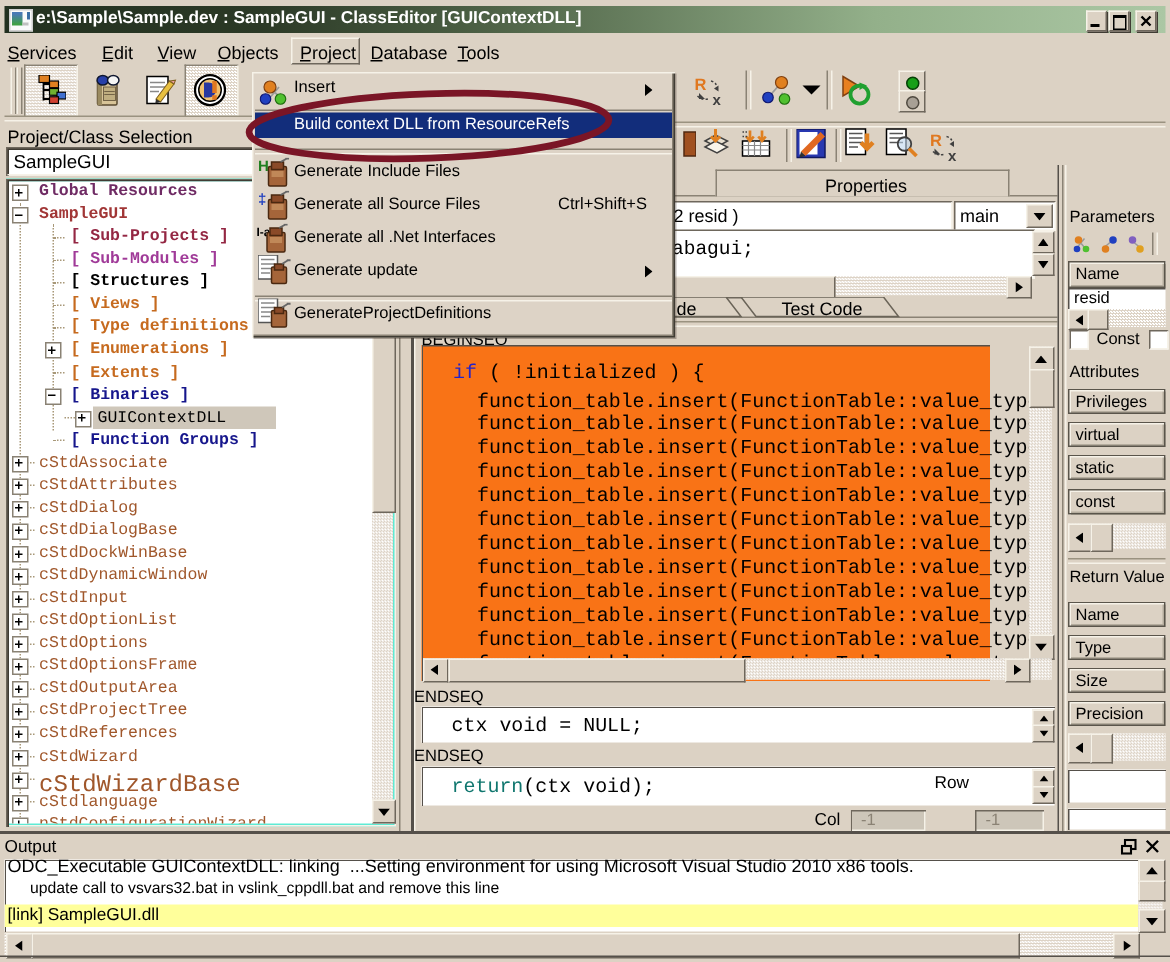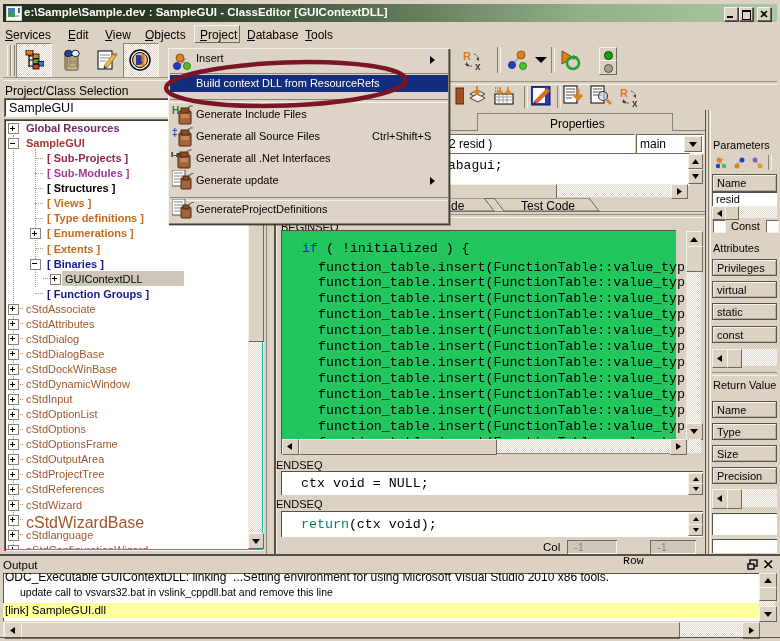--- a/index.html
+++ b/index.html
@@ -123,21 +123,21 @@
     <div class="ab" style="left:4px;top:3px;width:7px;height:7px;border-radius:50%;background:#a8a095;border:1px solid #504a40;"></div>
   </div>
 
 <div class="ab" style="left:3px;top:77px;width:261px;height:2px;border-top:1px solid #9a9280;border-bottom:1px solid #f6f2e8;"></div>
 <div class="ab" style="left:264px;top:81px;width:513px;height:2px;border-top:1px solid #9a9280;border-bottom:1px solid #f6f2e8;"></div>
 
 <div class="ab" style="left:5px;top:84px;font-size:12px;">Project/Class Selection</div>
 <div class="ab sunk2" style="left:4px;top:98px;width:260px;height:19px;"></div>
 <div class="ab" style="left:9px;top:101px;font-size:12.5px;">SampleGUI</div>
 
-<div class="ab" style="left:4px;top:119px;width:260px;height:432px;box-shadow:inset 1px 1px 0 #6e675c, inset 2px 2px 0 #403c34, inset -1px -1px 0 #f6f2e8;background:#14b8a6;">
+<div class="ab" style="left:4px;top:119px;width:260px;height:432px;box-shadow:inset 1px 1px 0 #6e675c, inset 2px 2px 0 #403c34, inset -1px -1px 0 #f6f2e8;background:#5eead4;font-family:Liberation Mono, monospace;">
   <div id="tree" class="ab" style="left:2px;top:2px;width:242px;height:428px;overflow:hidden;background:#fff;">
       <div class="ab" style="left:6.5px;top:14px;width:1px;height:412px;border-left:1px dotted #a89878;"></div>
       <div class="ab" style="left:28.5px;top:28px;width:1px;height:138px;border-left:1px dotted #a89878;"></div>
       <div class="ab" style="left:2px;top:2.0px;width:9px;height:9px;background:#fff;border:1px solid #8a8274;">
         <div class="ab" style="left:1px;top:3.5px;width:5px;height:1px;background:#000;"></div>
         <div class="ab" style="left:3px;top:1.5px;width:1px;height:5px;background:#000;"></div>
       </div>
       <div class="ab" style="left:20px;top:1.0px;font-size:11px;white-space:pre;color:#6f2b64;font-weight:bold;">Global Resources</div>
       <div class="ab" style="left:2px;top:17.1px;width:9px;height:9px;background:#fff;border:1px solid #8a8274;">
         <div class="ab" style="left:1px;top:3.5px;width:5px;height:1px;background:#000;"></div>
@@ -373,21 +373,21 @@
 <div class="ab" style="left:279px;top:211px;width:426px;height:1px;background:#8a8274;"></div>
 <svg class="ab" style="left:440px;top:198px;" width="170" height="14">
   <path d="M0 0 L44 0 L54 13 L0 13 Z" fill="#dcd2c4" stroke="#6a6458"></path>
   <path d="M64 13 L54 0 L149 0 L159 13 Z" fill="#dcd2c4" stroke="#6a6458"></path>
 </svg>
 <div class="ab" style="left:451px;top:199px;">de</div>
 <div class="ab" style="left:521px;top:199px;">Test Code</div>
 <div class="ab" style="left:279px;top:214px;width:426px;height:2px;border-top:1px solid #9a9280;border-bottom:1px solid #f6f2e8;"></div>
 
 <div class="ab" style="left:281px;top:221px;font-size:11px;">BEGINSEQ</div>
-<div class="ab" style="left:281px;top:230px;width:379px;height:224px;box-shadow:inset 1px 1px 0 #55504a;background:#22c55e;padding-left:16px;">
+<div class="ab" style="left:281px;top:230px;width:379px;height:224px;box-shadow:inset 1px 1px 0 #55504a;background:#f97316;">
   <div id="code" class="ab mono" style="left:1px;top:1px;width:404px;height:208px;overflow:hidden;font-size:13.3px;white-space:pre;"><div class="ab" style="left:20px;top:9.5px;white-space:pre;"><span style="color:#2222cc;">if</span> ( !initialized ) {</div><div class="ab" style="left:36px;top:28.5px;white-space:pre;">function_table.insert(FunctionTable::value_type(</div><div class="ab" style="left:36px;top:44.4px;white-space:pre;">function_table.insert(FunctionTable::value_type(</div><div class="ab" style="left:36px;top:60.3px;white-space:pre;">function_table.insert(FunctionTable::value_type(</div><div class="ab" style="left:36px;top:76.3px;white-space:pre;">function_table.insert(FunctionTable::value_type(</div><div class="ab" style="left:36px;top:92.2px;white-space:pre;">function_table.insert(FunctionTable::value_type(</div><div class="ab" style="left:36px;top:108.1px;white-space:pre;">function_table.insert(FunctionTable::value_type(</div><div class="ab" style="left:36px;top:124.0px;white-space:pre;">function_table.insert(FunctionTable::value_type(</div><div class="ab" style="left:36px;top:139.9px;white-space:pre;">function_table.insert(FunctionTable::value_type(</div><div class="ab" style="left:36px;top:155.9px;white-space:pre;">function_table.insert(FunctionTable::value_type(</div><div class="ab" style="left:36px;top:171.8px;white-space:pre;">function_table.insert(FunctionTable::value_type(</div><div class="ab" style="left:36px;top:187.7px;white-space:pre;">function_table.insert(FunctionTable::value_type(</div><div class="ab" style="left:36px;top:203.6px;white-space:pre;">function_table.insert(FunctionTable::value_type(</div></div>
 
   <div class="ab chk" style="left:405px;top:1px;width:15px;height:208px;"></div>
   <div class="ab rais" style="left:405px;top:1px;width:15px;height:15px;">
       <svg class="ab" style="left:3px;top:5px;" width="8" height="5">
         <path d="M0 5 L4 0 L8 5 Z" fill="#000"></path>
       </svg>
     </div>
   <div class="ab rais" style="left:405px;top:16px;width:15px;height:24px;"></div>
   <div class="ab rais" style="left:405px;top:193px;width:15px;height:15px;">
@@ -436,21 +436,21 @@
   <div class="ab rais" style="left:407px;top:13px;width:13px;height:10px;">
       <svg class="ab" style="left:4px;top:3px;" width="6" height="4">
         <path d="M0 0 L6 0 L3 4 Z" fill="#000"></path>
       </svg>
     </div>
 </div>
 
 <div class="ab" style="left:543px;top:541px;font-size:11.5px;">Col</div>
 <div class="ab" style="left:567px;top:540px;width:50px;height:14px;background:#cdc6b9;box-shadow:inset 1px 1px 0 #6e675c, inset -1px -1px 0 #f6f2e8;"></div>
 <div class="ab" style="left:574px;top:541px;font-size:11px;color:#8a8274;">-1</div>
-<div class="ab" style="left:623px;top:554px;font-size:11.5px;font-family:Liberation Mono, monospace;">Row</div>
+<div class="ab" style="left:623px;top:516px;font-size:11.5px;">Row</div>
 <div class="ab" style="left:650px;top:540px;width:46px;height:14px;background:#cdc6b9;box-shadow:inset 1px 1px 0 #6e675c, inset -1px -1px 0 #f6f2e8;"></div>
 <div class="ab" style="left:657px;top:541px;font-size:11px;color:#8a8274;">-1</div>
 
 <div class="ab" style="left:705px;top:110px;width:1px;height:445px;background:#55504a;"></div>
 <div class="ab" style="left:708px;top:110px;width:1px;height:445px;background:#8a8274;"></div>
 <div class="ab" style="left:710px;top:110px;width:1px;height:445px;background:#f6f2e8;"></div>
 
 <div id="rightpanel" style="font-size:11px;">
     <div class="ab" style="left:713px;top:139px;">Parameters</div>
     <svg class="ab" style="left:715px;top:156px;" width="52" height="15">

